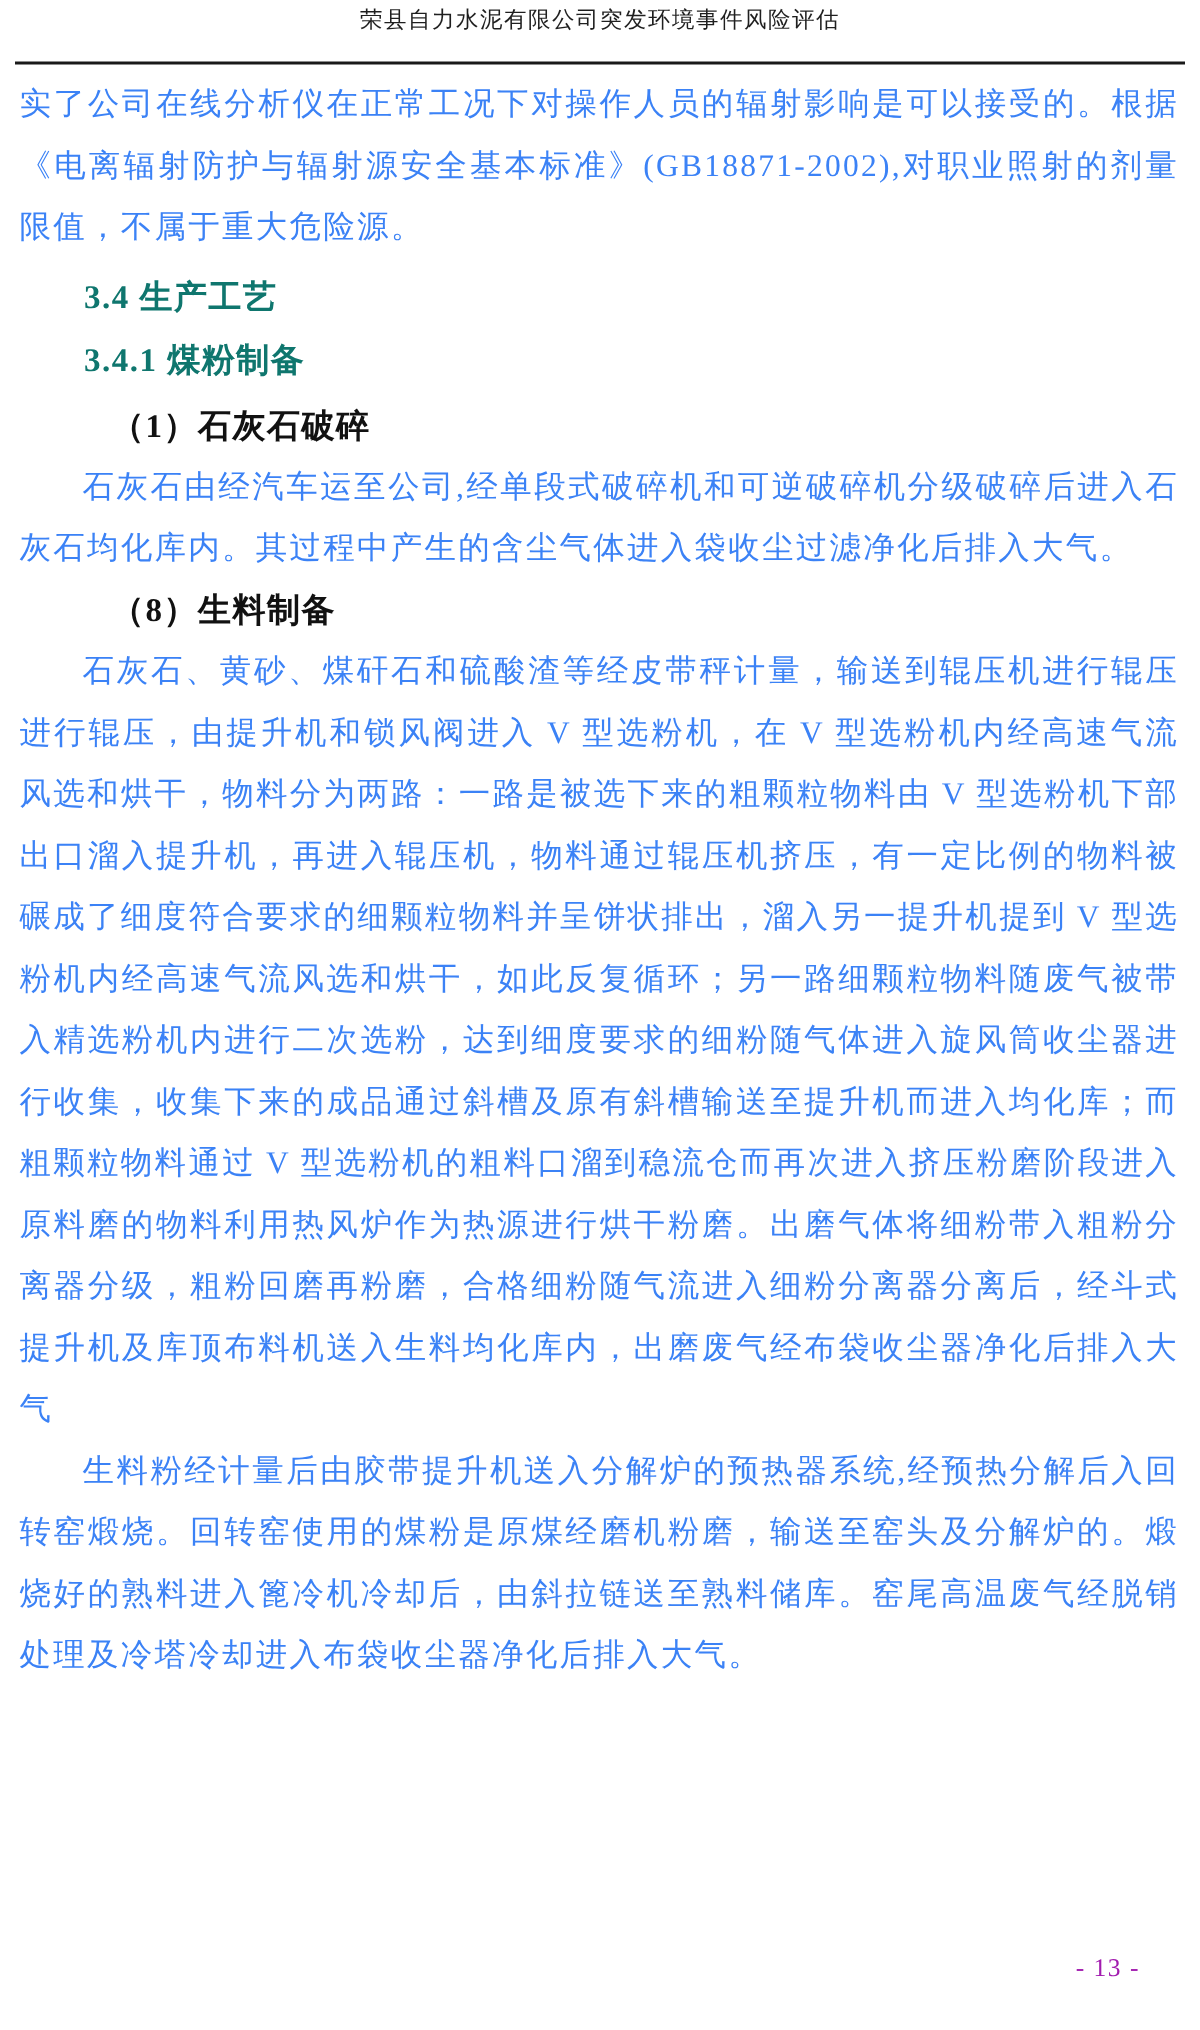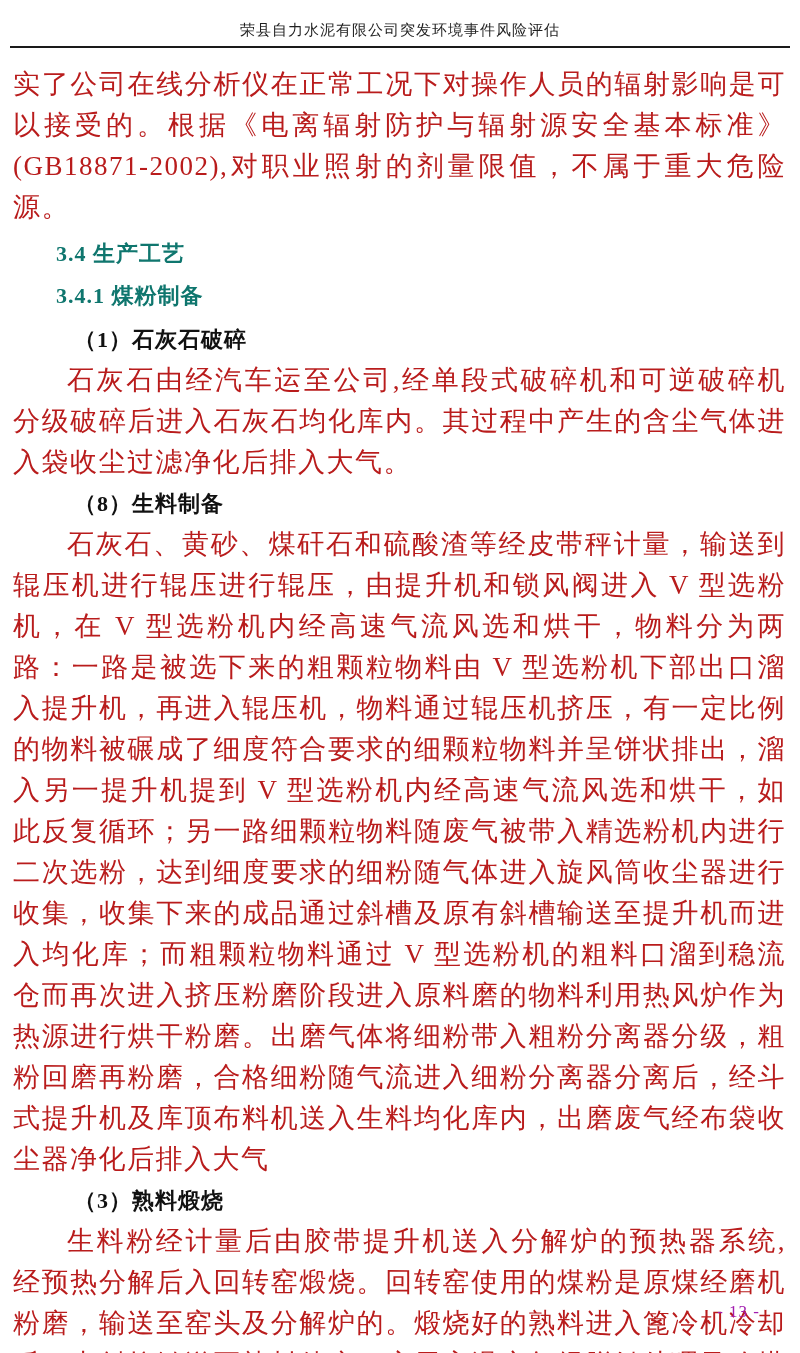--- a/index.html
+++ b/index.html
@@ -11,42 +11,42 @@
     position: relative;
     width: 800px;
     height: 1353px;
     background: #ffffff;
     overflow: hidden;
     font-family: "Liberation Serif", "DejaVu Serif", serif;
     color: #1a1a1a;
   }
   
   .running-header {
-    margin: 16px 10px;
-    padding: 5px 0 6px 0;
+    margin: 0 10px;
+    padding: 5px 0 17px 0;
     text-align: center;
     font-size: 15px;
     line-height: 19px;
     letter-spacing: 1px;
     border-bottom: 2px solid #1a1a1a;
     color: #1f1f1f;
   }
   
   .doc-body {
     margin: 6px 14px 0 13px;
   }
   .doc-body p {
     margin: 0;
-    font-size: 27px;
+    font-size: 21px;
     line-height: 41px;
     letter-spacing: 1.5px;
     text-align: justify;
     text-justify: inter-character;
     text-indent: 2em;
-    color: #b91c1c;
+    color: #3b82f6;
   }
   .doc-body p.no-indent {
     text-indent: 0;
   }
   .sec-heading {
     margin: 9px 0 9px 43px;
     font-size: 22px;
     line-height: 33px;
     font-weight: 700;
     letter-spacing: 1px;
@@ -87,21 +87,20 @@
 
 
     <div class="subsec-heading">（1）石灰石破碎</div>
 
     <p>石灰石由经汽车运至公司,经单段式破碎机和可逆破碎机分级破碎后进入石灰石均化库内。其过程中产生的含尘气体进入袋收尘过滤净化后排入大气。</p>
 
     <div class="subsec-heading">（8）生料制备</div>
 
     <p>石灰石、黄砂、煤矸石和硫酸渣等经皮带秤计量，输送到辊压机进行辊压进行辊压，由提升机和锁风阀进入 V 型选粉机，在 V 型选粉机内经高速气流风选和烘干，物料分为两路：一路是被选下来的粗颗粒物料由 V 型选粉机下部出口溜入提升机，再进入辊压机，物料通过辊压机挤压，有一定比例的物料被碾成了细度符合要求的细颗粒物料并呈饼状排出，溜入另一提升机提到 V 型选粉机内经高速气流风选和烘干，如此反复循环；另一路细颗粒物料随废气被带入精选粉机内进行二次选粉，达到细度要求的细粉随气体进入旋风筒收尘器进行收集，收集下来的成品通过斜槽及原有斜槽输送至提升机而进入均化库；而粗颗粒物料通过 V 型选粉机的粗料口溜到稳流仓而再次进入挤压粉磨阶段进入原料磨的物料利用热风炉作为热源进行烘干粉磨。出磨气体将细粉带入粗粉分离器分级，粗粉回磨再粉磨，合格细粉随气流进入细粉分离器分离后，经斗式提升机及库顶布料机送入生料均化库内，出磨废气经布袋收尘器净化后排入大气</p>
 
-    <div class="subsec-heading">（3）熟料煅烧</div>
 
     <p>生料粉经计量后由胶带提升机送入分解炉的预热器系统,经预热分解后入回转窑煅烧。回转窑使用的煤粉是原煤经磨机粉磨，输送至窑头及分解炉的。煅烧好的熟料进入篦冷机冷却后，由斜拉链送至熟料储库。窑尾高温废气经脱销处理及冷塔冷却进入布袋收尘器净化后排入大气。</p>
 
   </div>
 
   <div class="page-footer">- 13 -</div>
 
 </div>
 
 </body></html>

